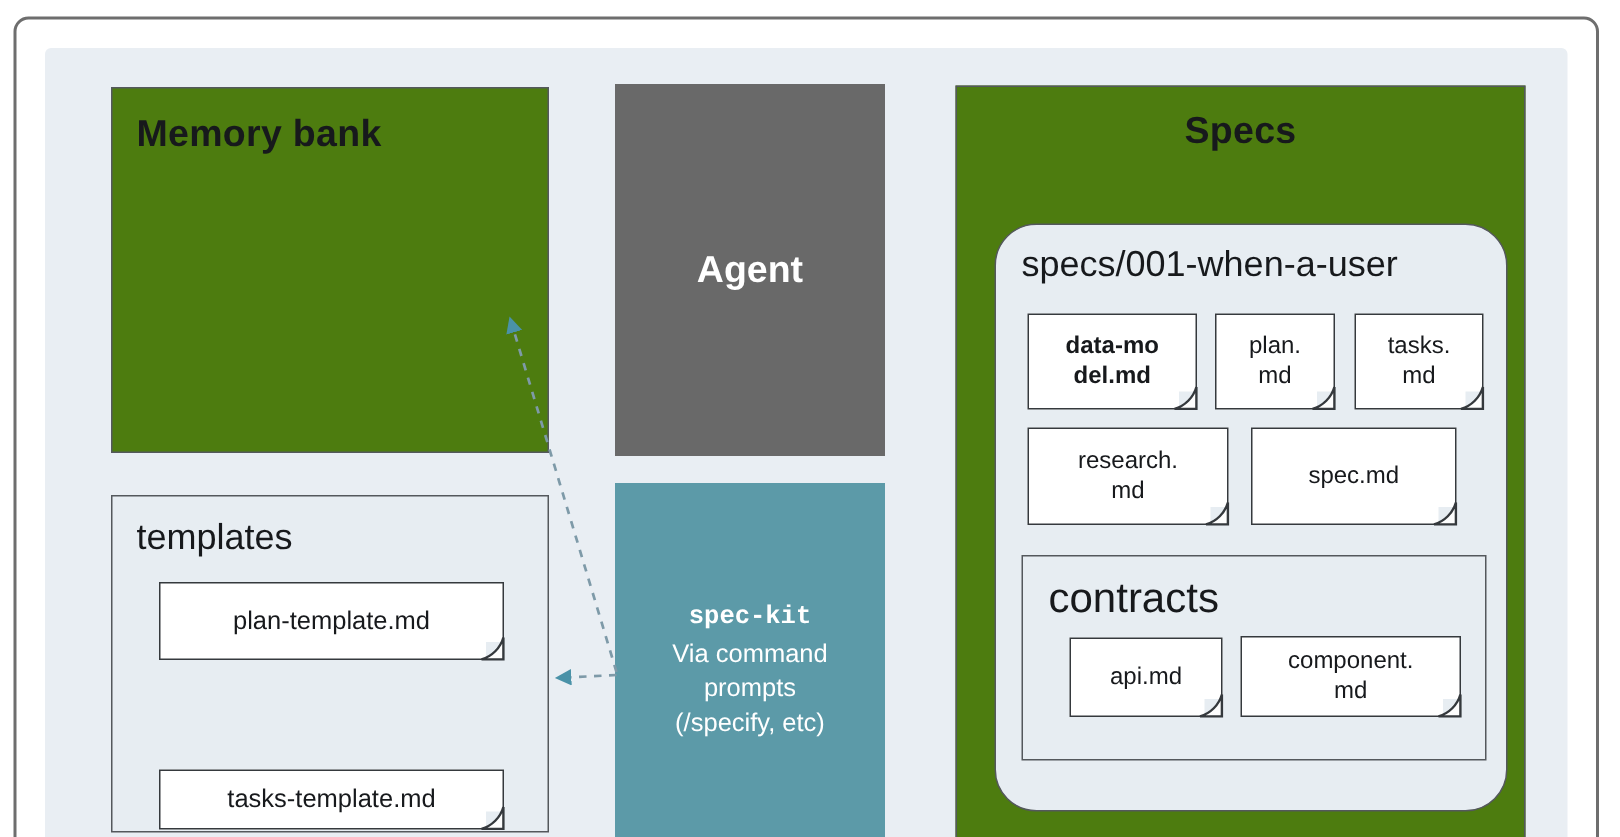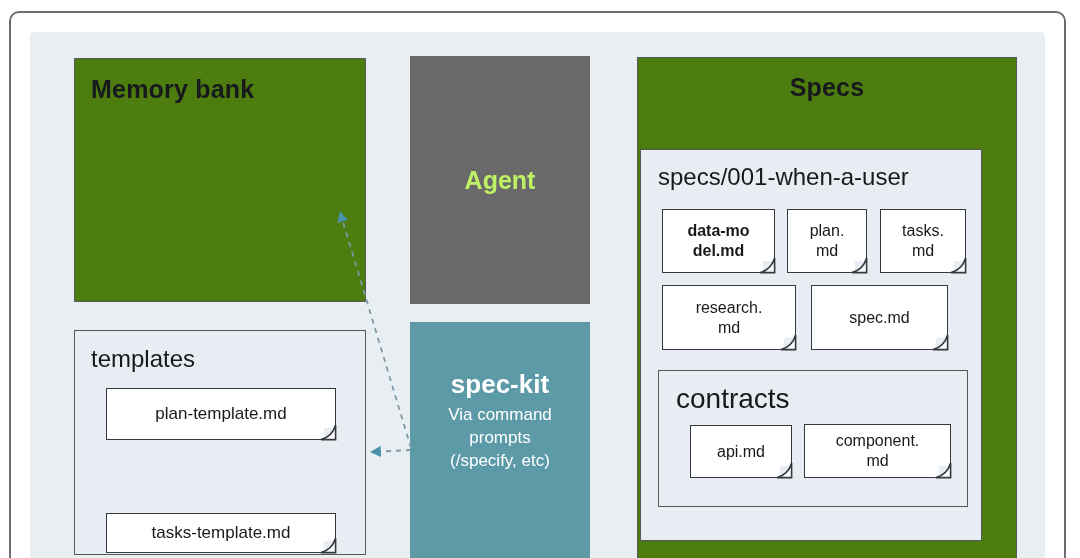--- a/index.html
+++ b/index.html
@@ -38,26 +38,26 @@
     background:#e7edf2;
   }
   .card .lbl{white-space:pre-line;line-height:1.22;position:relative;z-index:2;}
   .card .fold{position:absolute;right:-1.6px;bottom:-1.6px;width:18px;height:18px;z-index:3;}
   .big-card .lbl{font-size:17px;}
   .sm-card .lbl{font-size:16px;}
   .agent{
     left:410px;top:56px;width:180px;height:248px;background:#696969;
     display:flex;align-items:center;justify-content:center;
   }
-  .agent-label{color:#bef264;font-weight:bold;font-size:25px;}
+  .agent-label{color:#ffffff;font-weight:bold;font-size:25px;}
   .speckit{
     left:410px;top:322px;width:180px;height:260px;background:#5c9aa8;
     text-align:center;color:#ffffff;
   }
-  .speckit-title{font-weight:bold;font-size:26px;margin-top:47px;}
+  .speckit-title{font-weight:bold;font-size:17px;margin-top:80px;font-family:Liberation Mono, monospace;}
   .speckit-sub{font-size:17px;line-height:1.35;margin-top:4px;white-space:pre-line;}
   .arrows{left:0;top:0;width:1080px;height:558px;pointer-events:none;}
 </style>
 </head>
 <body>
 
 <div class="abs frame"></div>
 <div class="abs panel"></div>
 
 <div class="abs box white" style="left:74px;top:58px;width:290px;height:242px;">
@@ -87,21 +87,21 @@
 <div class="abs speckit">
   <div class="speckit-title">spec-kit</div>
   <div class="speckit-sub">Via command
 prompts
 (/specify, etc)</div>
 </div>
 
 <div class="abs box white" style="left:637px;top:57px;width:378px;height:560px;">
   <div class="section-title" style="position:absolute;top:15px;left:0;width:100%;text-align:center;">Specs</div>
 
-  <div class="abs box light" style="left:2px;top:91px;width:340px;height:390px;">
+  <div class="abs box light" style="left:25px;top:91px;width:340px;height:390px;border-radius:28px;">
     <div class="abs folder-label" style="left:17px;top:13px;">specs/001-when-a-user</div>
 
     <div class="card sm-card" style="left:21px;top:59px;width:111px;height:62px;font-weight:bold;">
       <span class="lbl">data-mo
 del.md</span>
       <svg class="fold" viewBox="0 0 18 18">
         <path d="M16.6 2 C14.6 9 9 14.6 2 16.6 L16.6 16.6 Z" fill="#fdfdfd" stroke="#35393d" stroke-width="1.6"></path>
       </svg>
     </div>
     <div class="card sm-card" style="left:146px;top:59px;width:78px;height:62px;">

